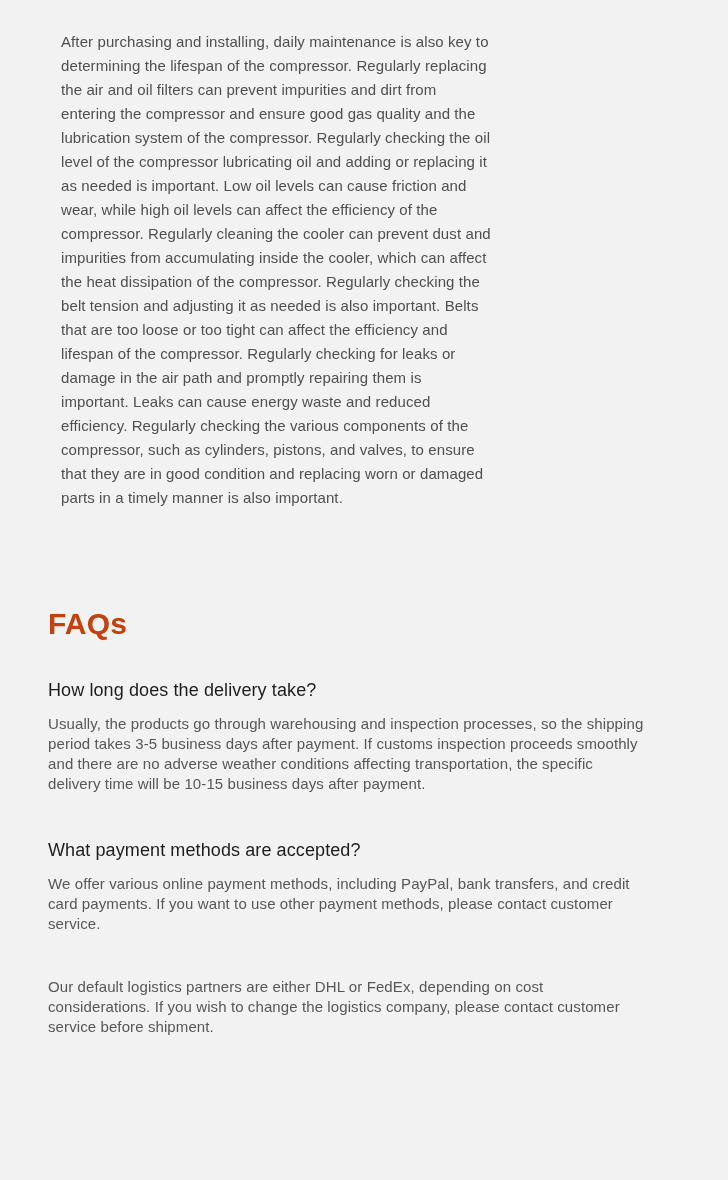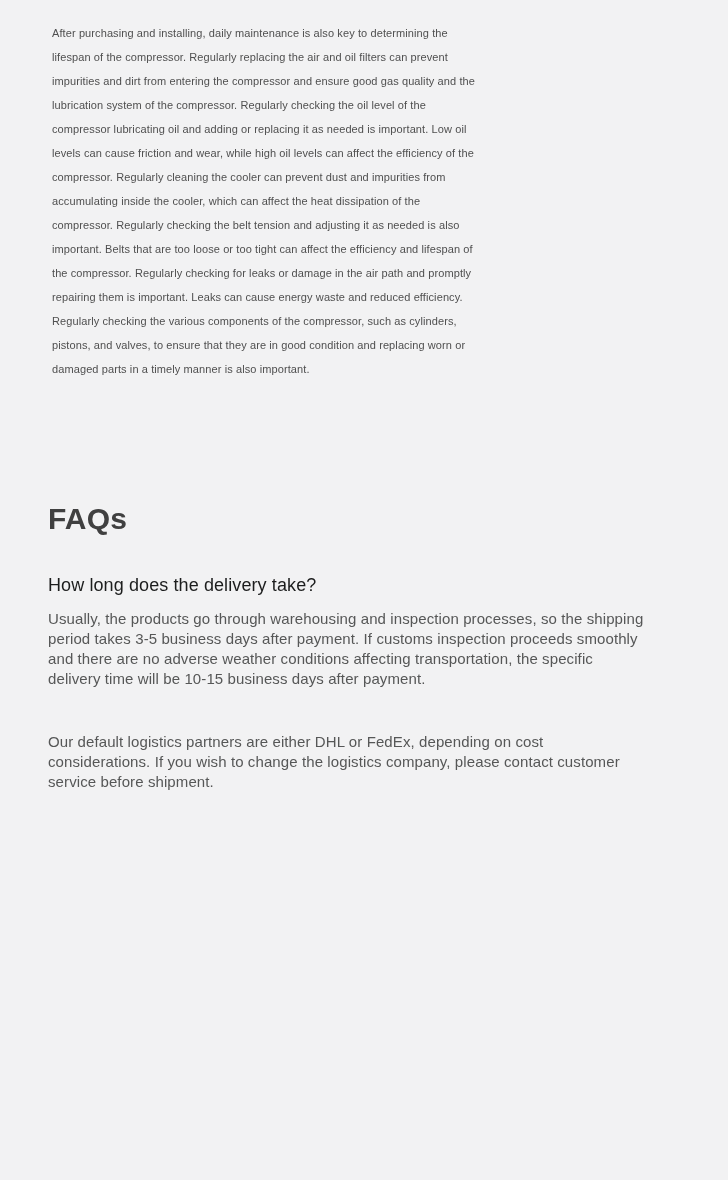--- a/index.html
+++ b/index.html
@@ -11,33 +11,33 @@
     height: 1180px;
     background: #f2f2f3;
     font-family: "Liberation Sans", "DejaVu Sans", sans-serif;
     overflow: hidden;
   }
   .content {
     padding: 17px 48px 0 48px;
     box-sizing: border-box;
   }
   .description-text {
-    margin: 4px;
+    margin: 13px;
     width: 432px;
-    font-size: 11px;
+    font-size: 15px;
     line-height: 24px;
     color: #4f4f4f;
     letter-spacing: 0.1px;
   }
   .faq-title {
-    margin: 120px 0 0 0;
+    margin: 96px 0 0 0;
     font-size: 30px;
     line-height: 36px;
     font-weight: 700;
-    color: #404040;
+    color: #c2410c;
     letter-spacing: 0.2px;
   }
   .faq-list {
     margin: 0;
     padding: 0;
   }
   .faq-item {
     margin-top: 43px;
   }
   .faq-item:first-child {
@@ -73,20 +73,24 @@
   <section>
     <h2 class="faq-title">FAQs</h2>
 
     <div class="faq-list">
 
       <div class="faq-item">
         <h3 class="faq-question">How long does the delivery take?</h3>
         <p class="faq-answer">Usually, the products go through warehousing and inspection processes, so the shipping period takes 3-5 business days after payment. If customs inspection proceeds smoothly and there are no adverse weather conditions affecting transportation, the specific delivery time will be 10-15 business days after payment.</p>
       </div>
 
+      <div class="faq-item">
+        <h3 class="faq-question">What payment methods are accepted?</h3>
+        <p class="faq-answer">We offer various online payment methods, including PayPal, bank transfers, and credit card payments. If you want to use other payment methods, please contact customer service.</p>
+      </div>
 
       <div class="faq-item">
         <p class="faq-answer">Our default logistics partners are either DHL or FedEx, depending on cost considerations. If you wish to change the logistics company, please contact customer service before shipment.</p>
       </div>
 
     </div>
   </section>
 
 </div>
 

